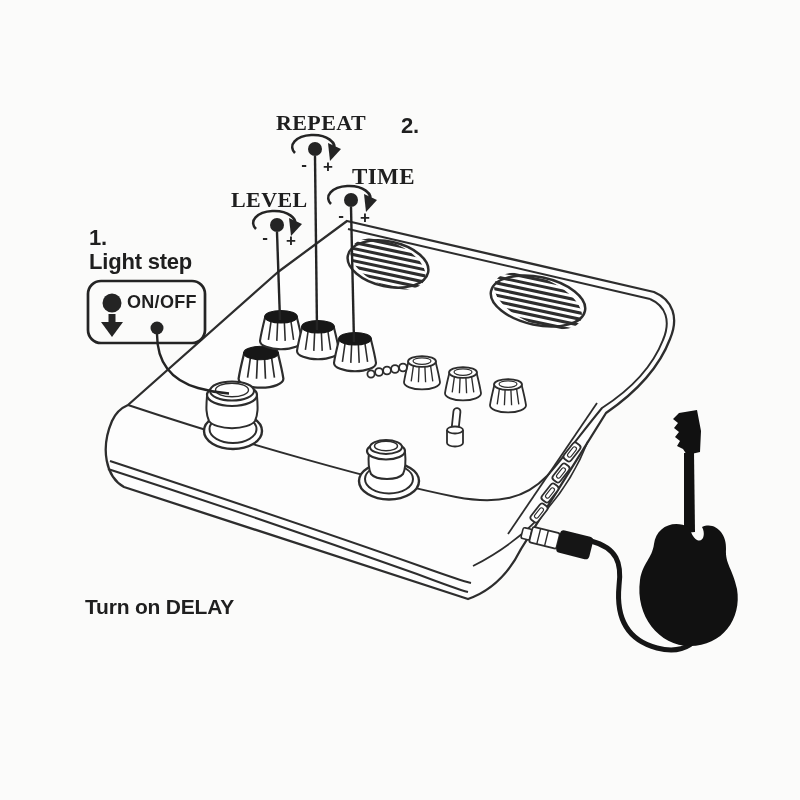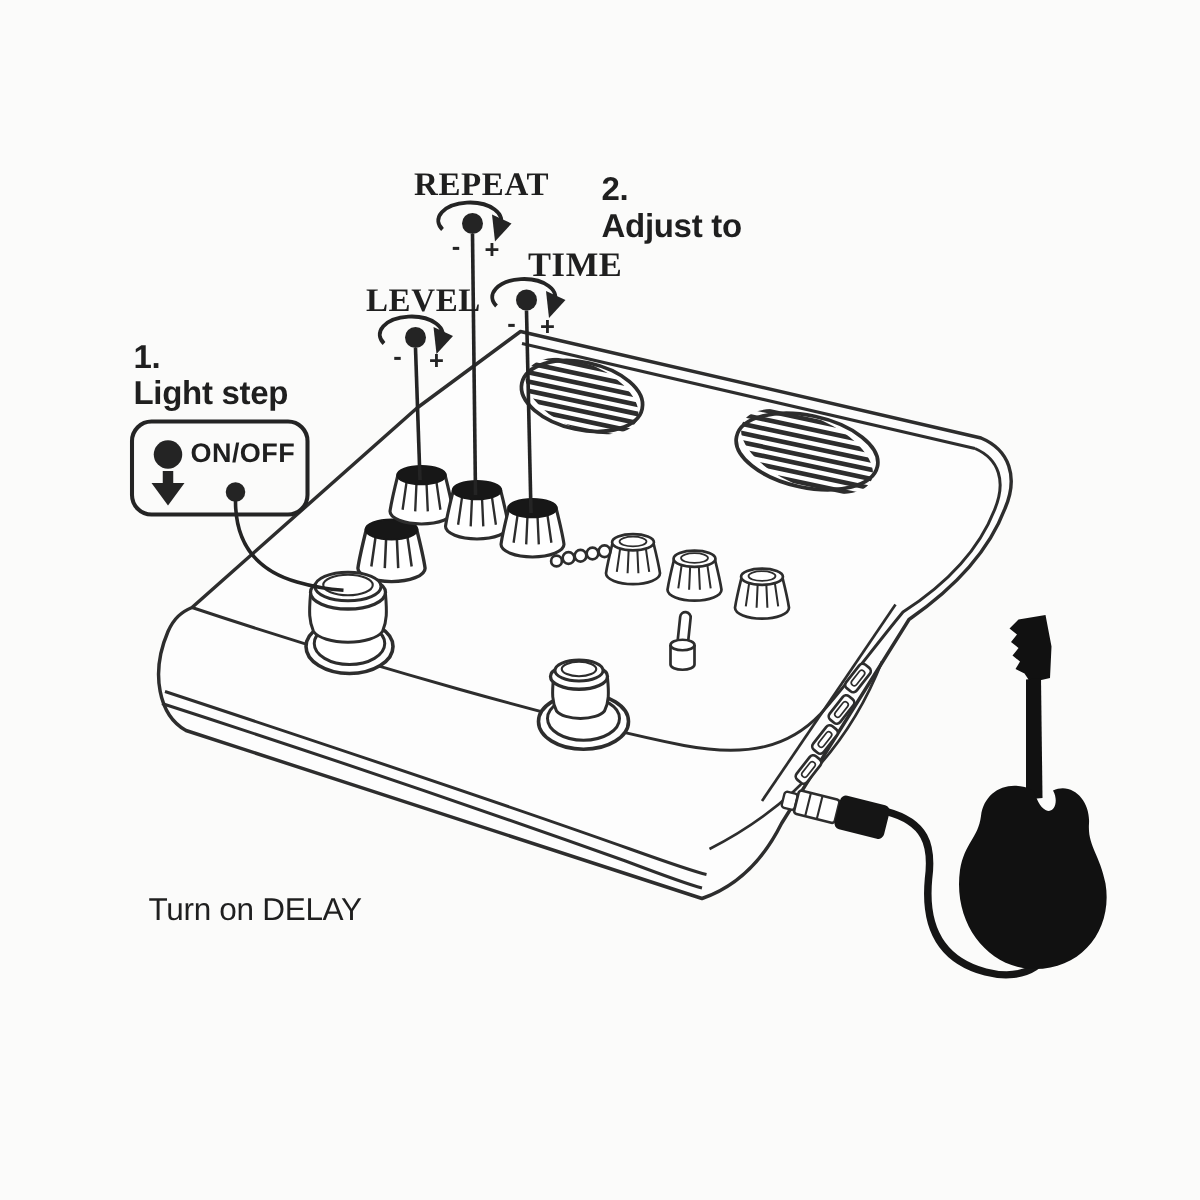--- a/index.html
+++ b/index.html
@@ -7,25 +7,25 @@
     position:relative;width:800px;height:800px;overflow:hidden;
     background:#fbfbfa;
     font-family:"Liberation Sans", sans-serif;
   }
   .canvas svg{position:absolute;left:0;top:0;}
   .t{position:absolute;color:#1f1f1f;white-space:nowrap;}
   .knob-label{font-size:22px;font-weight:700;letter-spacing:0.4px;font-family:Liberation Serif, serif;}
   .step{font-size:22px;font-weight:600;line-height:25px;letter-spacing:-0.2px;}
   #repeat-label{left:276px;top:110px;}
   #time-label{left:332px;top:164px;font-size:23px;margin-left:20px;}
-  #level-label{left:244px;top:187px;}
+  #level-label{left:231px;top:187px;}
   #step2-block{left:401px;top:113px;}
   #step1-block{left:89px;top:226px;line-height:24px;}
   #onoff-label{left:127px;top:292px;font-size:18px;font-weight:700;letter-spacing:0.3px;}
-  #turnon-label{left:99px;top:595px;font-size:21px;font-weight:400;letter-spacing:-0.2px;}
+  #turnon-label{left:85px;top:595px;font-size:21px;font-weight:700;letter-spacing:-0.2px;}
   .svgtxt{font-family:"Liberation Sans",sans-serif;font-size:17px;font-weight:700;fill:#242424;}
 </style>
 </head>
 <body>
 
 <div class="canvas">
 
   <svg width="800" height="800" viewBox="0 0 800 800">
     <defs>
       <g id="knobD">
@@ -216,21 +216,20 @@
                C 706,534 703,543 697,540 C 693,538 691,532 689,527 Z"></path>
     </g>
   </svg>
 
   <div class="t knob-label" id="repeat-label">REPEAT</div>
   <div class="t knob-label" id="time-label">TIME</div>
   <div class="t knob-label" id="level-label">LEVEL</div>
 
   <div class="t step" id="step2-block">
     <div>2.</div>
-    <div>Adjust to</div>
   </div>
 
   <div class="t step" id="step1-block">
     <div>1.</div>
     <div>Light step</div>
   </div>
 
   <div class="t" id="onoff-label">ON/OFF</div>
 
   <div class="t" id="turnon-label">Turn on DELAY</div>

